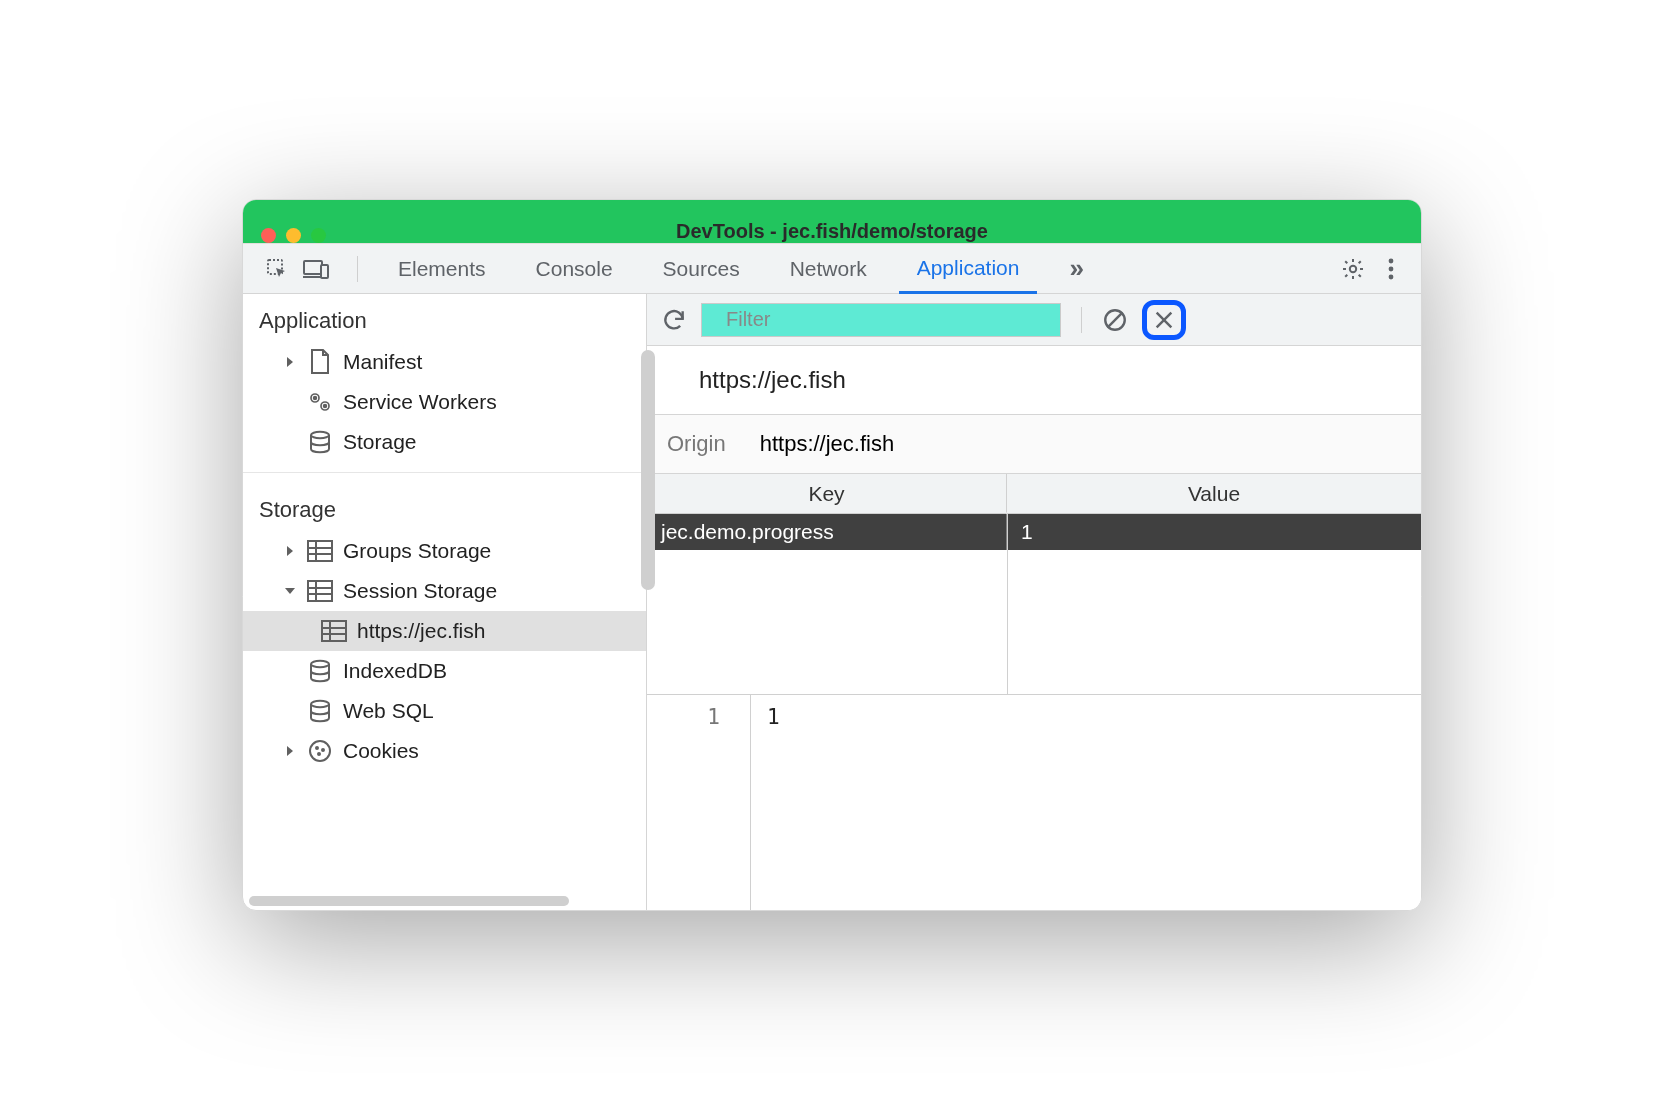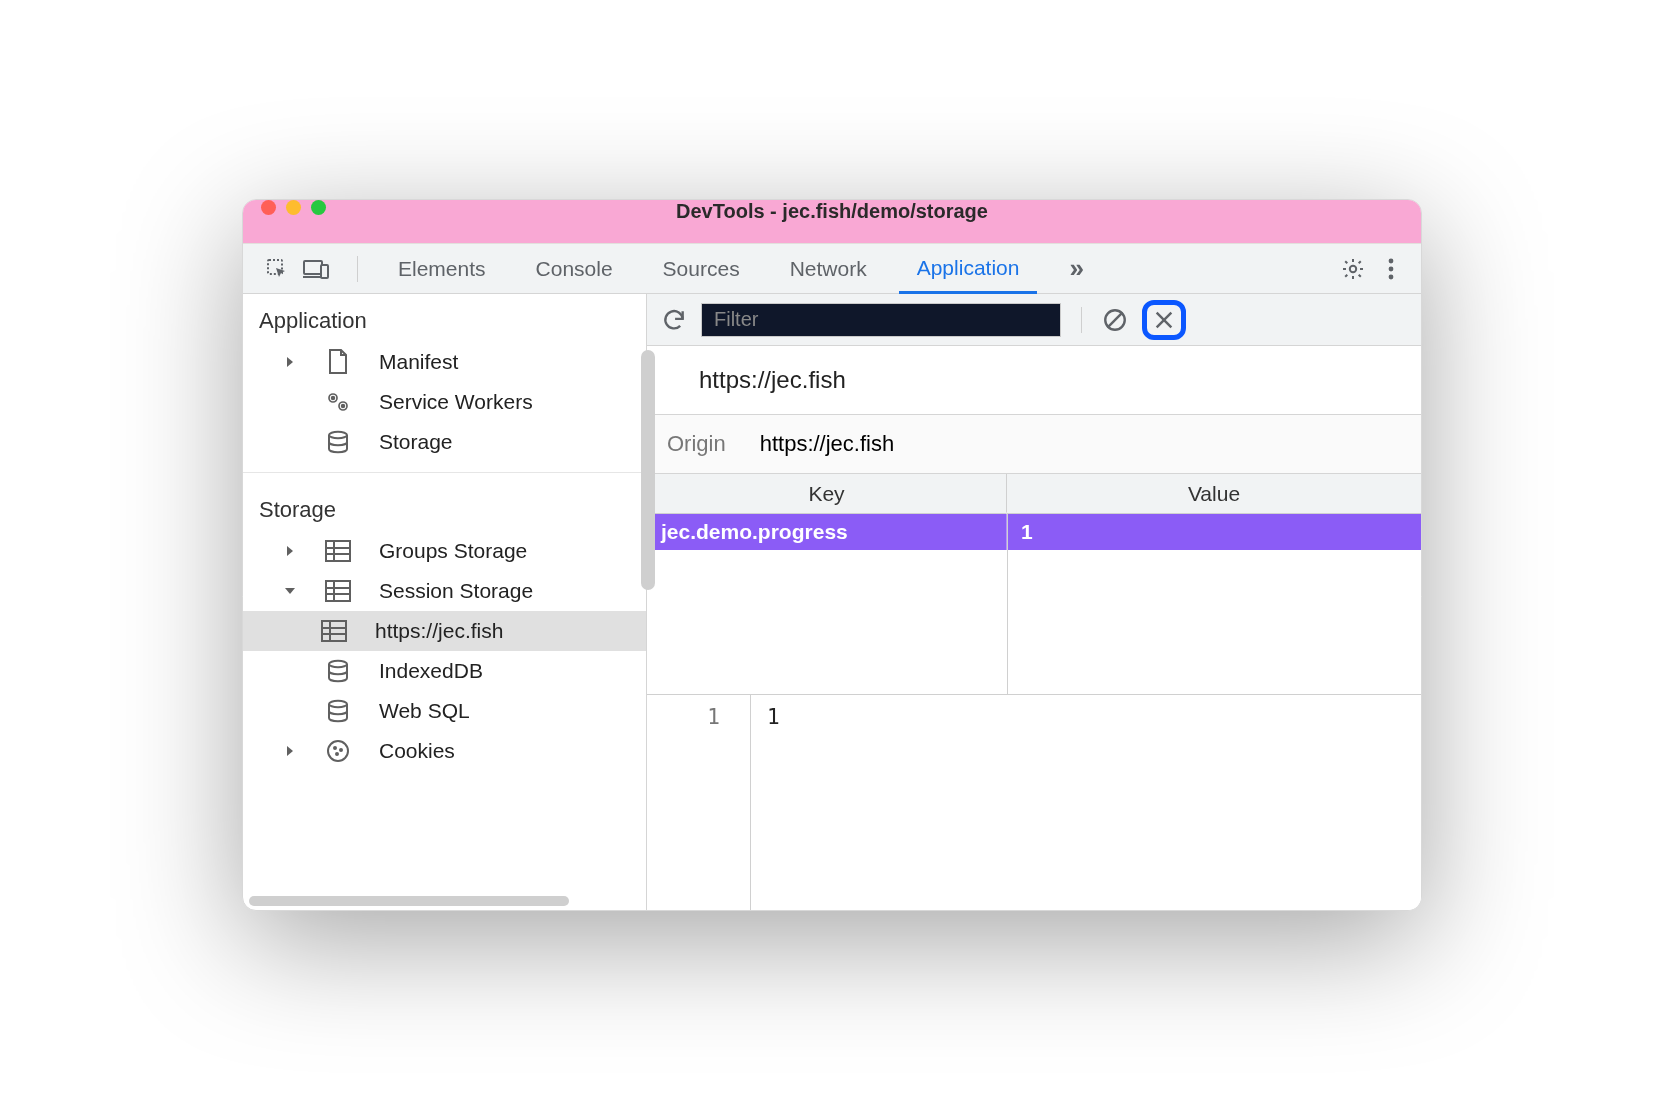--- a/index.html
+++ b/index.html
@@ -21,23 +21,23 @@
     background: #fff;
     border-radius: 14px;
     overflow: hidden;
     border: 1px solid #d8d8d8;
     display: flex;
     flex-direction: column;
   }
   
   .titlebar {
     height: 44px;
-    background: #f9a8d4;
+    background: #22c55e;
     display: flex;
-    align-items: flex-start;
+    align-items: flex-end;
     position: relative;
     border-bottom: 1px solid #e2e0dc;
   }
   .traffic {
     display: flex;
     gap: 10px;
     position: absolute;
     left: 18px;
   }
   .tl-dot { width: 15px; height: 15px; border-radius: 50%; }
@@ -85,21 +85,21 @@
     position:relative;
   }
   .side-section-title {
     font-size:22px;
     color:#333;
     padding: 14px 16px 8px 16px;
   }
   .side-item {
     display:flex;
     align-items:center;
-    gap:28px;
+    gap:10px;
     height:40px;
     padding-left: 40px;
     cursor:pointer;
     white-space:nowrap;
   }
   .side-item.indent3 { padding-left: 78px; }
   .side-item.selected { background:#e0e0e0;}
   .disclosure {
     width:14px; height:14px;
     display:inline-flex; align-items:center; justify-content:center;
@@ -124,24 +124,24 @@
     border-bottom:1px solid #d5d5d5;
     display:flex;
     align-items:center;
     padding:0 14px;
     gap:14px;
   }
   .filter-input {
     flex:0 0 360px;
     height:34px;
     border:1px solid #cacaca;
-    background:#0f172a;
+    background:#5eead4;
     font-size:20px;
     color:#777;
-    padding:0 12px;
+    padding:0 24px;
   }
   .filter-input::placeholder{color:#888;}
   .toolbar-div{width:1px;height:26px;background:#cfcfcf;margin:0 6px;}
   .toolbar-icon{color:#5f6368;cursor:pointer;display:flex;align-items:center;justify-content:center;}
   .highlight-ring{
     border:5px solid #0b57ff;
     border-radius:12px;
     padding:4px 6px;
   }
   .origin-header{
@@ -169,21 +169,21 @@
     color:#333;
     height:40px;
     text-align:center;
   }
   .col-key{flex:0 0 360px; border-right:1px solid #d0d0d0; padding:8px 14px;}
   .col-val{flex:1; padding:8px 14px;}
   .table-body{height:180px; background:#fff; position:relative;}
   .row{
     display:flex; height:36px; align-items:center; font-size:21px;
   }
-  .row.selected{background:#8b5cf6;color:#fff;font-weight:bold;}
+  .row.selected{background:#404040;color:#fff;}
   .row .col-key{border-right:1px solid rgba(255,255,255,0.35);}
   .row-divider-v{position:absolute; top:0; bottom:0; left:360px; width:1px; background:#d0d0d0;}
   .preview{
     border-top:1px solid #d0d0d0;
     display:flex;
     flex:1;
     font-family: Menlo, Consolas, monospace;
     font-size:21px;
     color:#222;
     background:#fff;

